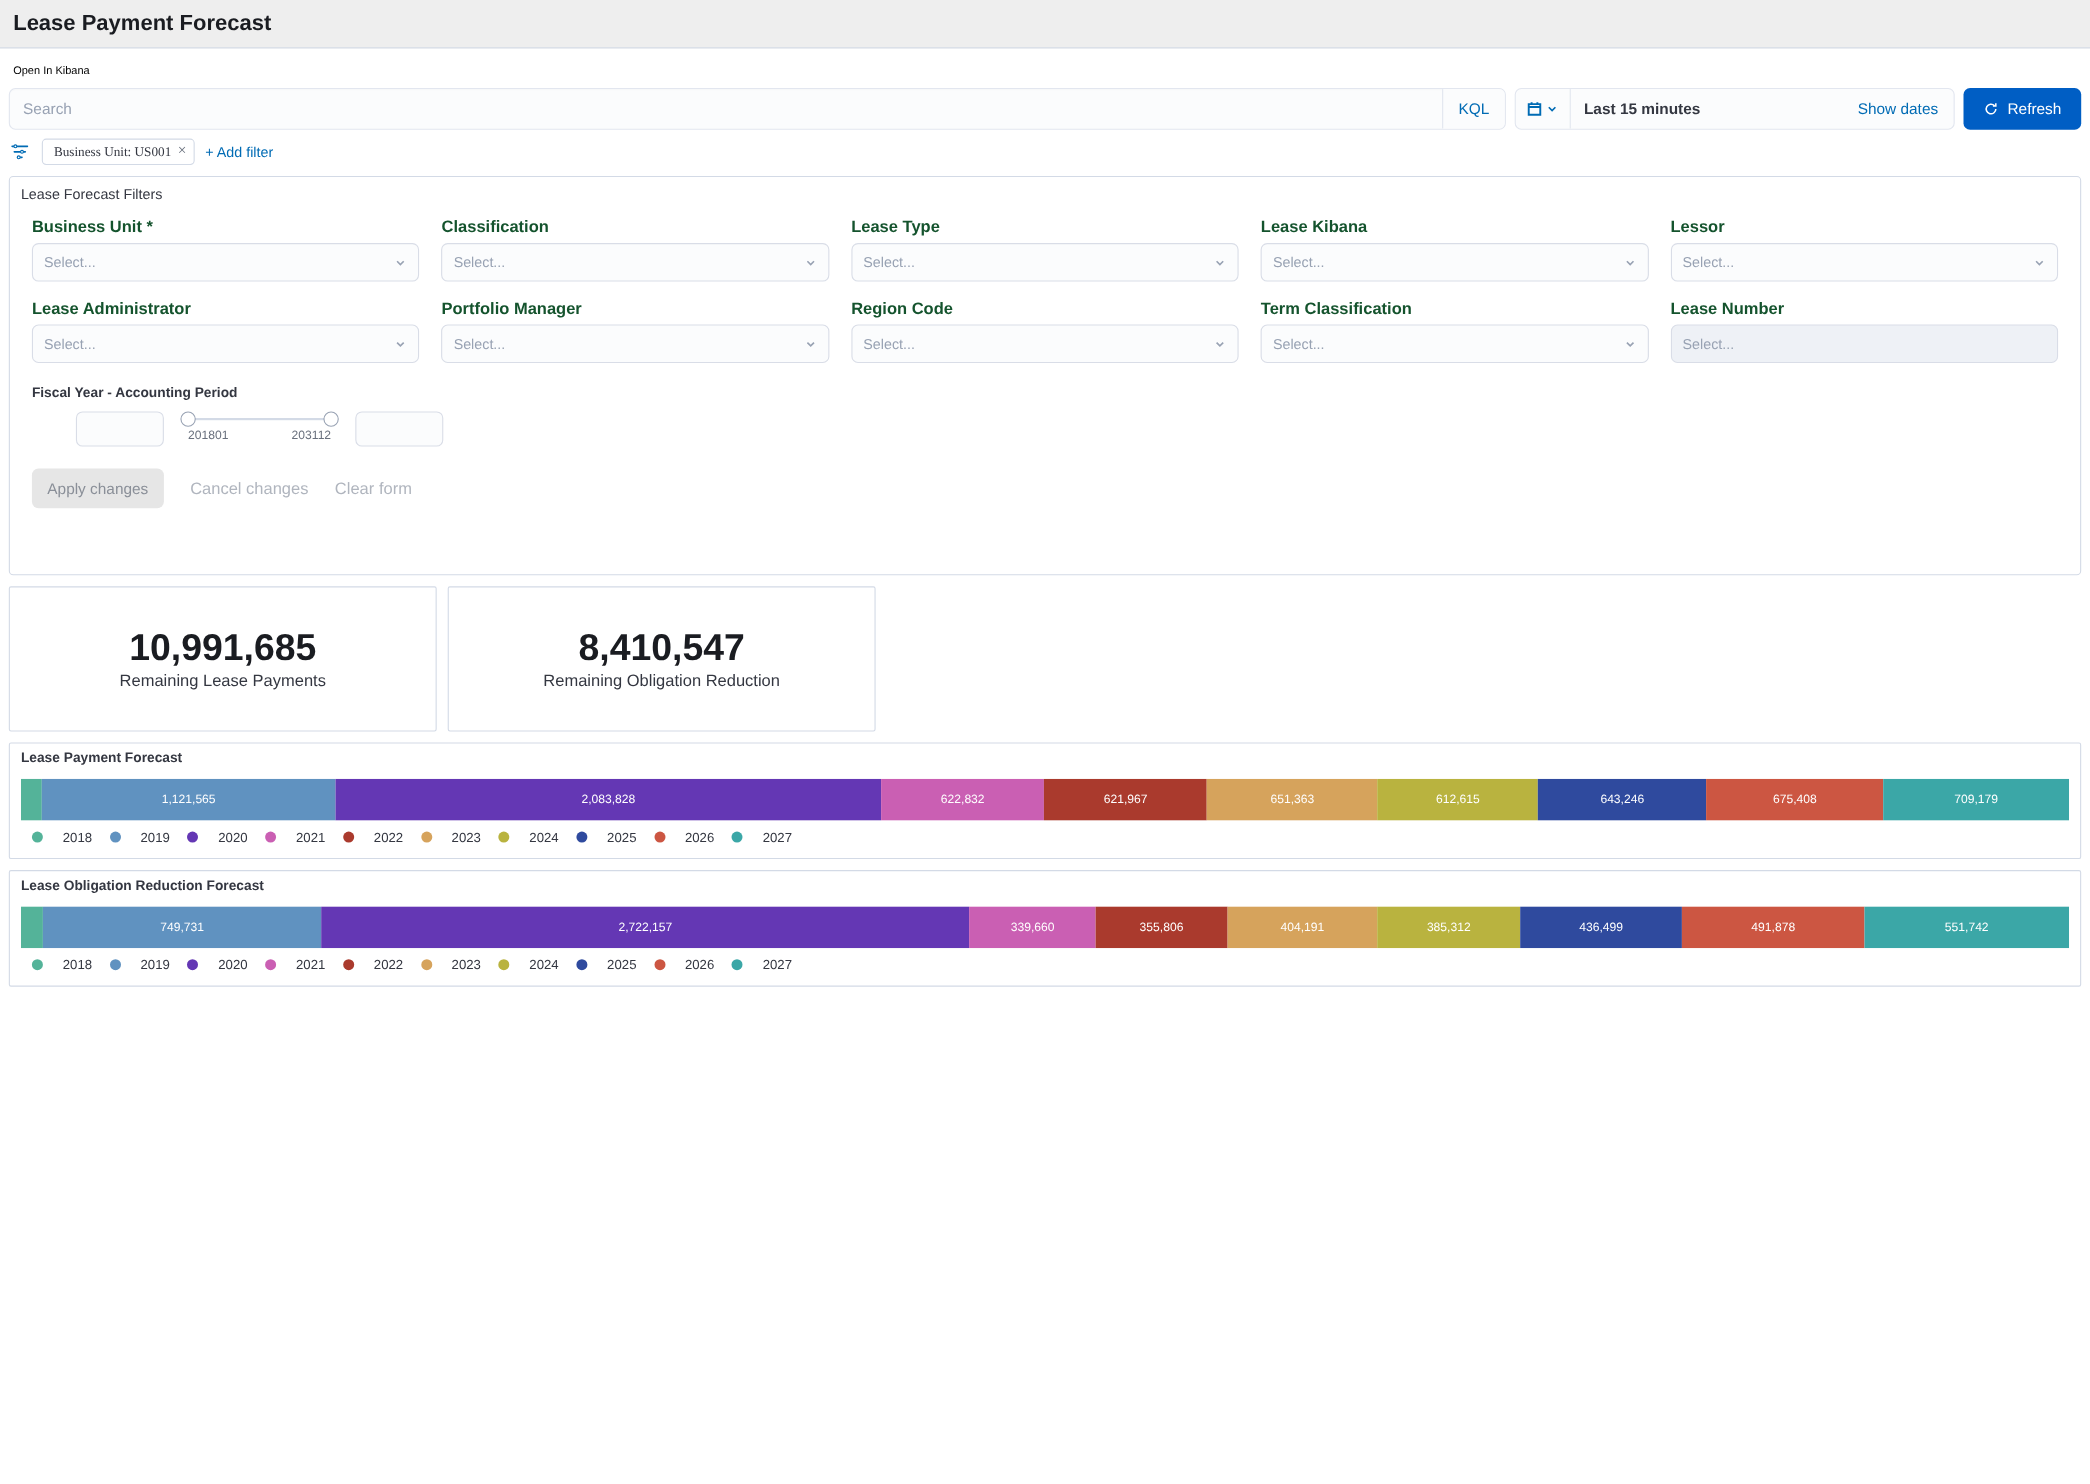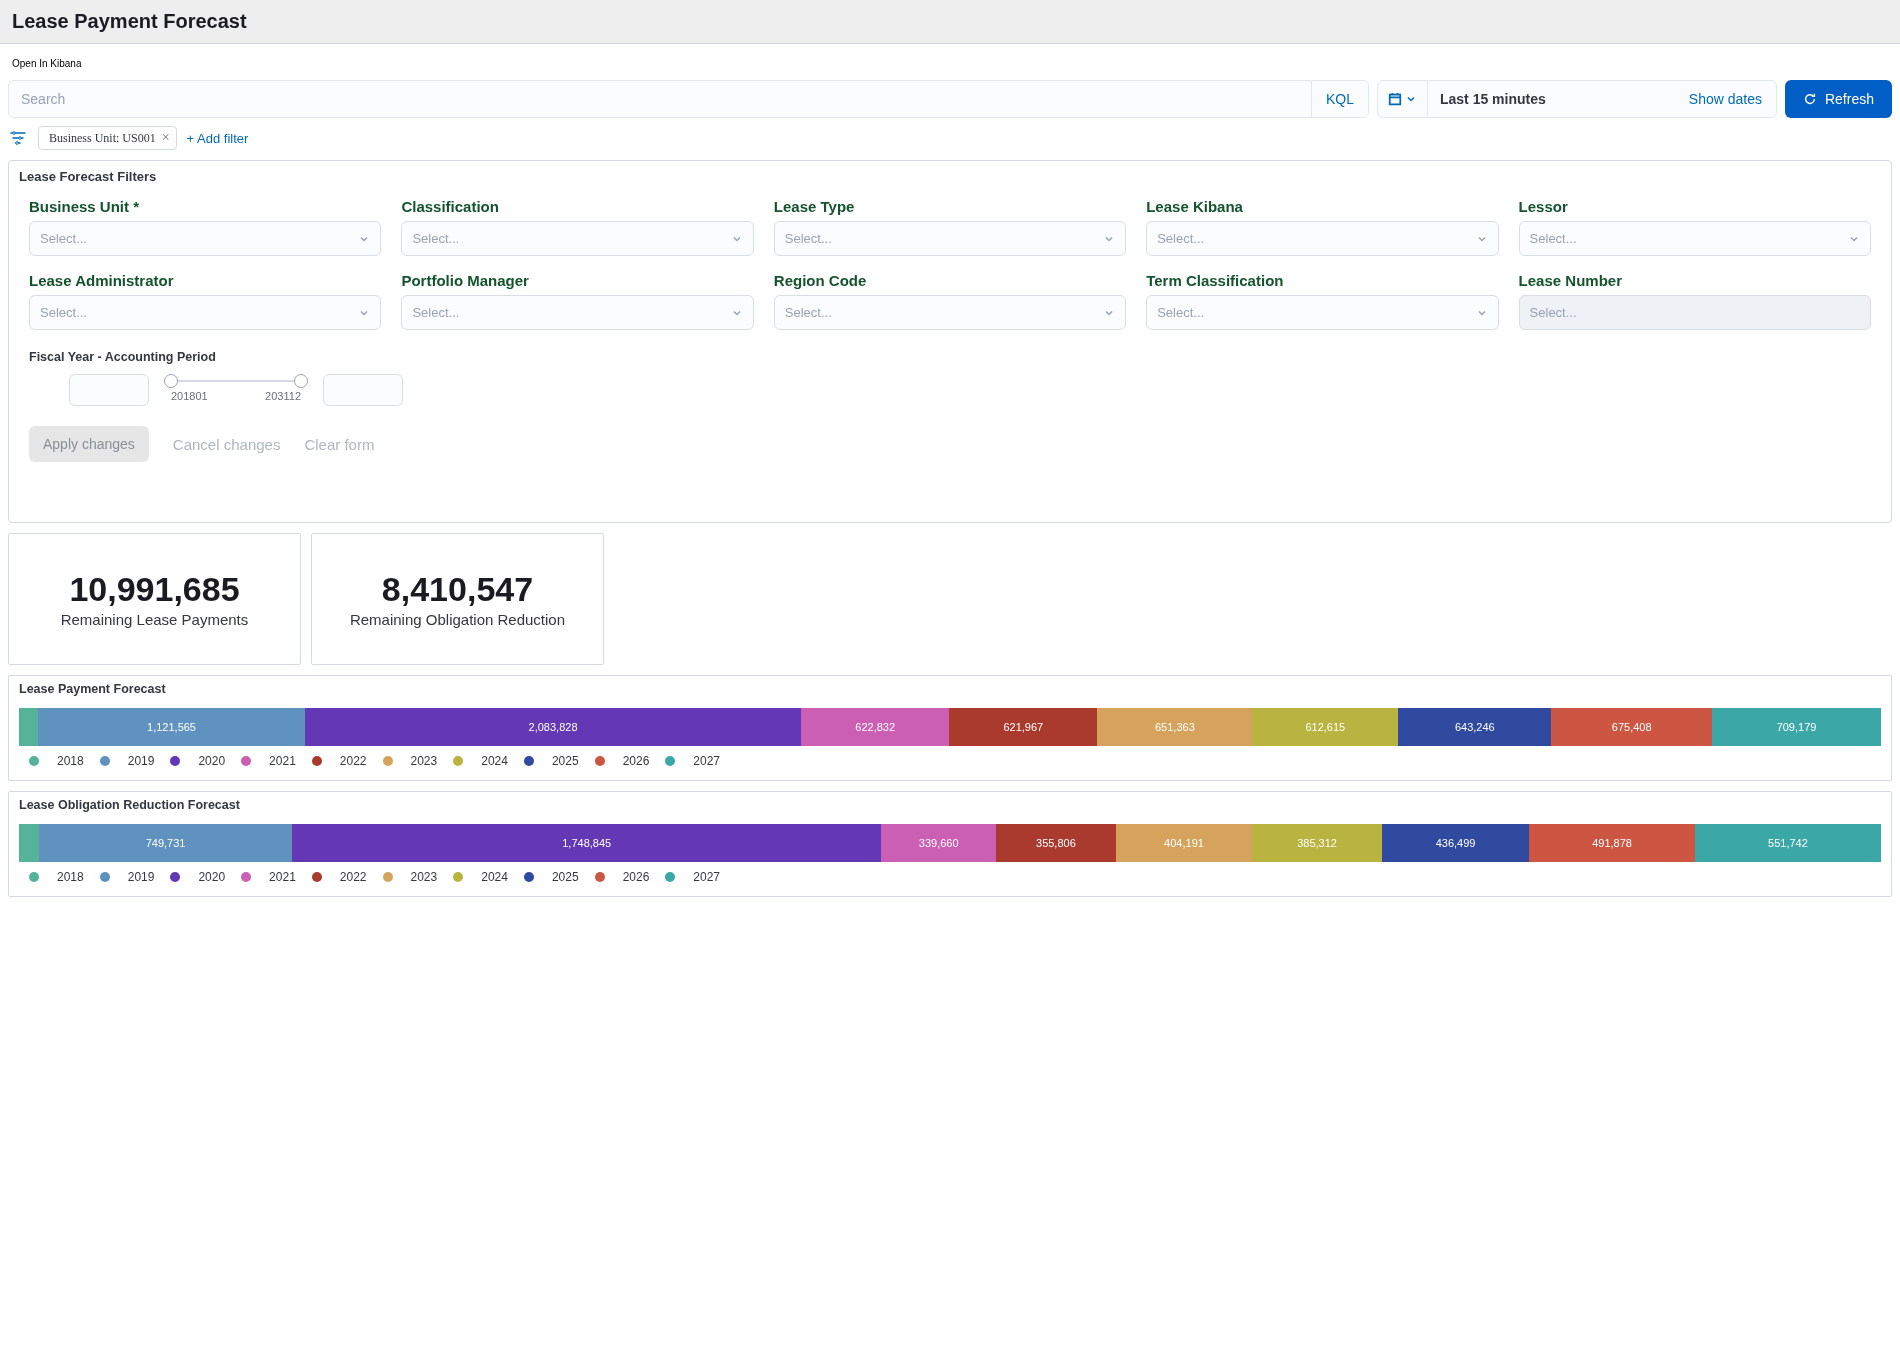--- a/index.html
+++ b/index.html
@@ -21,21 +21,21 @@
   .refresh-btn { background: #005ec4; color: #fff; border: none; border-radius: 6px; padding: 0 18px; font-size: 14px; display: flex; align-items: center; gap: 8px; cursor: pointer; font-weight: 500; }
   .refresh-btn svg { width: 14px; height: 14px; }
 
   .filter-row { display: flex; align-items: center; gap: 10px; padding: 0 8px 10px 8px; }
   .filter-icon { width: 20px; height: 20px; color: #006bb4; display: flex; align-items: center; justify-content: center; cursor: pointer; }
   .filter-pill { border: 1px solid #d3dae6; border-radius: 4px; padding: 3px 6px 3px 10px; display: flex; align-items: center; gap: 6px; font-size: 12px; background: #fff; cursor: pointer; font-family: Liberation Serif, serif; }
   .filter-pill .x { color: #69707d; cursor: pointer; font-size: 14px; }
   .add-filter { color: #006bb4; font-size: 13px; cursor: pointer; }
 
   .panel { border: 1px solid #d3dae6; border-radius: 4px; margin: 0 8px 10px 8px; background: #fff; }
-  .panel-title { font-size: 13px; font-weight: 700; padding: 8px 10px; }
+  .panel-title { font-size: 13px; font-weight: 400; padding: 8px 10px; }
   .form-grid { display: grid; grid-template-columns: repeat(5, 1fr); gap: 16px 20px; padding: 6px 20px 20px 20px; }
   .form-field label { display: block; font-size: 15px; font-weight: 600; color: #14532d; margin-bottom: 6px; }
   .form-select { width: 100%; border: 1px solid #d9dde7; border-radius: 6px; background: #fbfcfd; padding: 9px 10px; display: flex; justify-content: space-between; align-items: center; color: #98a2b3; font-size: 13px; cursor: pointer; }
   .form-select.disabled { background: #eef1f6; color: #98a2b3; cursor: not-allowed; }
   .chev { width: 12px; height: 12px; }
 
   .fiscal-row { padding: 0 20px 20px 20px; }
   .fiscal-label { font-size: 12.5px; font-weight: 600; margin-bottom: 10px; }
   .fiscal-controls { display: flex; align-items: flex-start; gap: 22px; padding-left: 40px; }
   .fiscal-input { width: 80px; height: 32px; border: 1px solid #d9dde7; border-radius: 6px; background: #fbfcfd; }
@@ -44,21 +44,21 @@
   .slider-handle { width: 14px; height: 14px; border-radius: 50%; background: #fff; border: 1px solid #98a2b3; position: absolute; top: -6px; }
   .slider-handle.left { left: -7px; }
   .slider-handle.right { right: -7px; }
   .slider-labels { display: flex; justify-content: space-between; font-size: 11px; color: #69707d; margin-top: 8px; }
 
   .action-row { display: flex; gap: 24px; padding: 0 20px 60px 20px; align-items: center; }
   .apply-btn { background: #e6e6e6; color: #8a8f98; border: none; border-radius: 6px; padding: 10px 14px; font-size: 14px; cursor: not-allowed; }
   .ghost-btn { color: #b0b5be; font-size: 15px; background: none; border: none; cursor: pointer; }
 
   .metrics-row { display: flex; gap: 10px; padding: 0 8px 10px 8px; }
-  .metric-card { width: 293px; border: 1px solid #d3dae6; border-radius: 2px; padding: 36px 10px; text-align: center; }
+  .metric-card { width: 389px; border: 1px solid #d3dae6; border-radius: 2px; padding: 36px 10px; text-align: center; }
   .metric-val { font-size: 34px; font-weight: 700; color: #1a1c21; }
   .metric-label { font-size: 15px; color: #343741; margin-top: 2px; }
 
   .forecast-panel { border: 1px solid #d3dae6; border-radius: 2px; margin: 0 8px 10px 8px; background: #fff; padding: 6px 10px 12px 10px; }
   .forecast-title { font-size: 12.5px; font-weight: 700; margin-bottom: 12px; }
   .hbar { display: flex; height: 38px; border-radius: 0; overflow: hidden; margin-bottom: 8px; }
   .hbar .seg { display: flex; align-items: center; justify-content: center; font-size: 11px; color: #fff; white-space: nowrap; overflow: hidden; }
   .legend { display: flex; flex-wrap: wrap; gap: 16px; padding-left: 10px; }
   .legend-item { display: flex; align-items: center; gap: 18px; font-size: 12px; color: #343741; }
   .swatch { width: 10px; height: 10px; border-radius: 50%; }
@@ -299,21 +299,21 @@
           <span class="swatch" style="background:#3ba7a7"></span>
           <span>2027</span>
         </div>
       </div>
     </div>
     <div class="forecast-panel">
     <div class="forecast-title">Lease Obligation Reduction Forecast</div>
     <div class="hbar">
         <div class="seg" style="flex:0 0 1.0862355132390384%;background:#54b399"></div>
         <div class="seg" style="flex:0 0 13.573073959603626%;background:#6092c0">749,731</div>
-        <div class="seg" style="flex:0 0 31.66095910250877%;background:#6437b4">1,748,845</div>
+        <div class="seg" style="flex:0 0 31.66095910250877%;background:#6437b4">2,722,157</div>
         <div class="seg" style="flex:0 0 6.1491792404461965%;background:#ca5fb3">339,660</div>
         <div class="seg" style="flex:0 0 6.441485217058822%;background:#aa3a2d">355,806</div>
         <div class="seg" style="flex:0 0 7.317443638860004%;background:#d6a35c">404,191</div>
         <div class="seg" style="flex:0 0 6.97565963461934%;background:#b9b33f">385,312</div>
         <div class="seg" style="flex:0 0 7.902345254888784%;background:#2f4a9e">436,499</div>
         <div class="seg" style="flex:0 0 8.904922529683196%;background:#cc5642">491,878</div>
         <div class="seg" style="flex:0 0 9.988695909092225%;background:#3ba7a7">551,742</div>
       </div>
     <div class="legend">
         <div class="legend-item">

